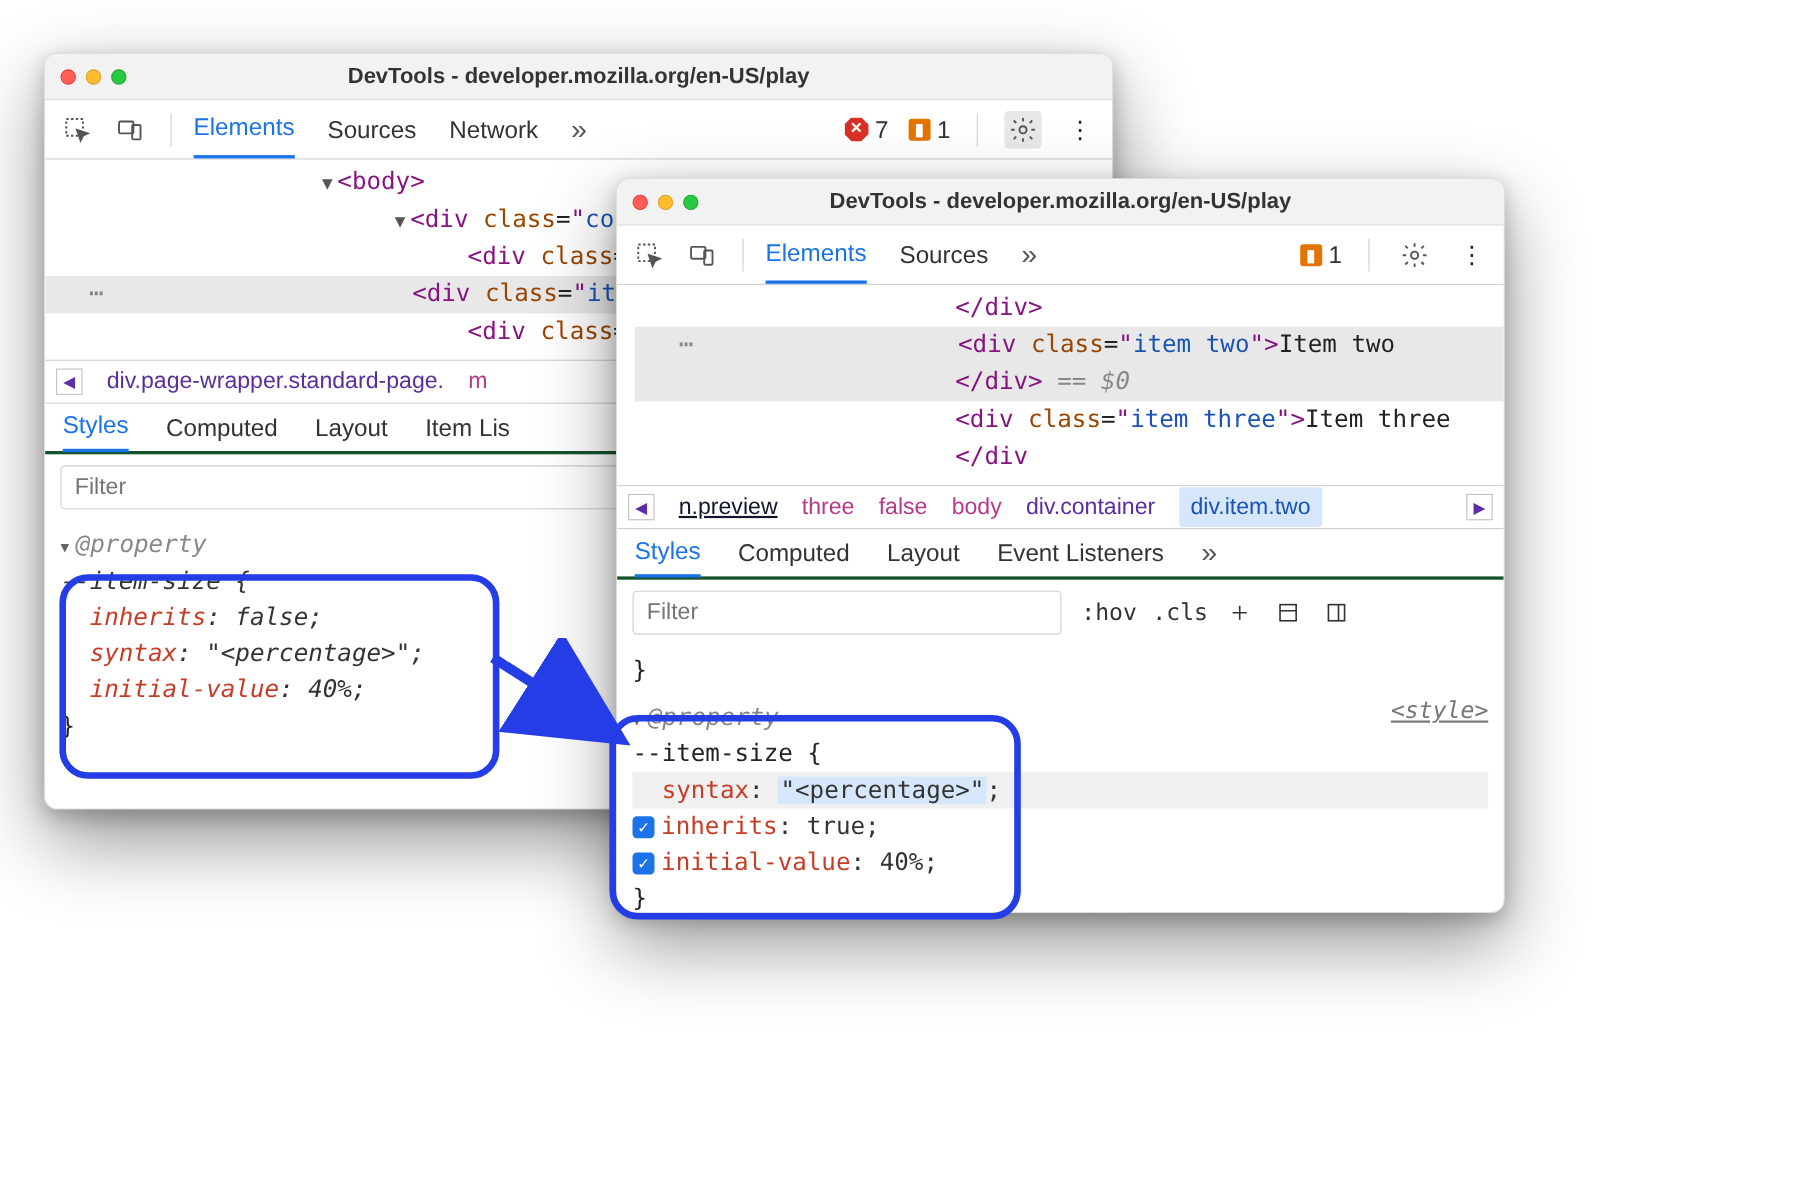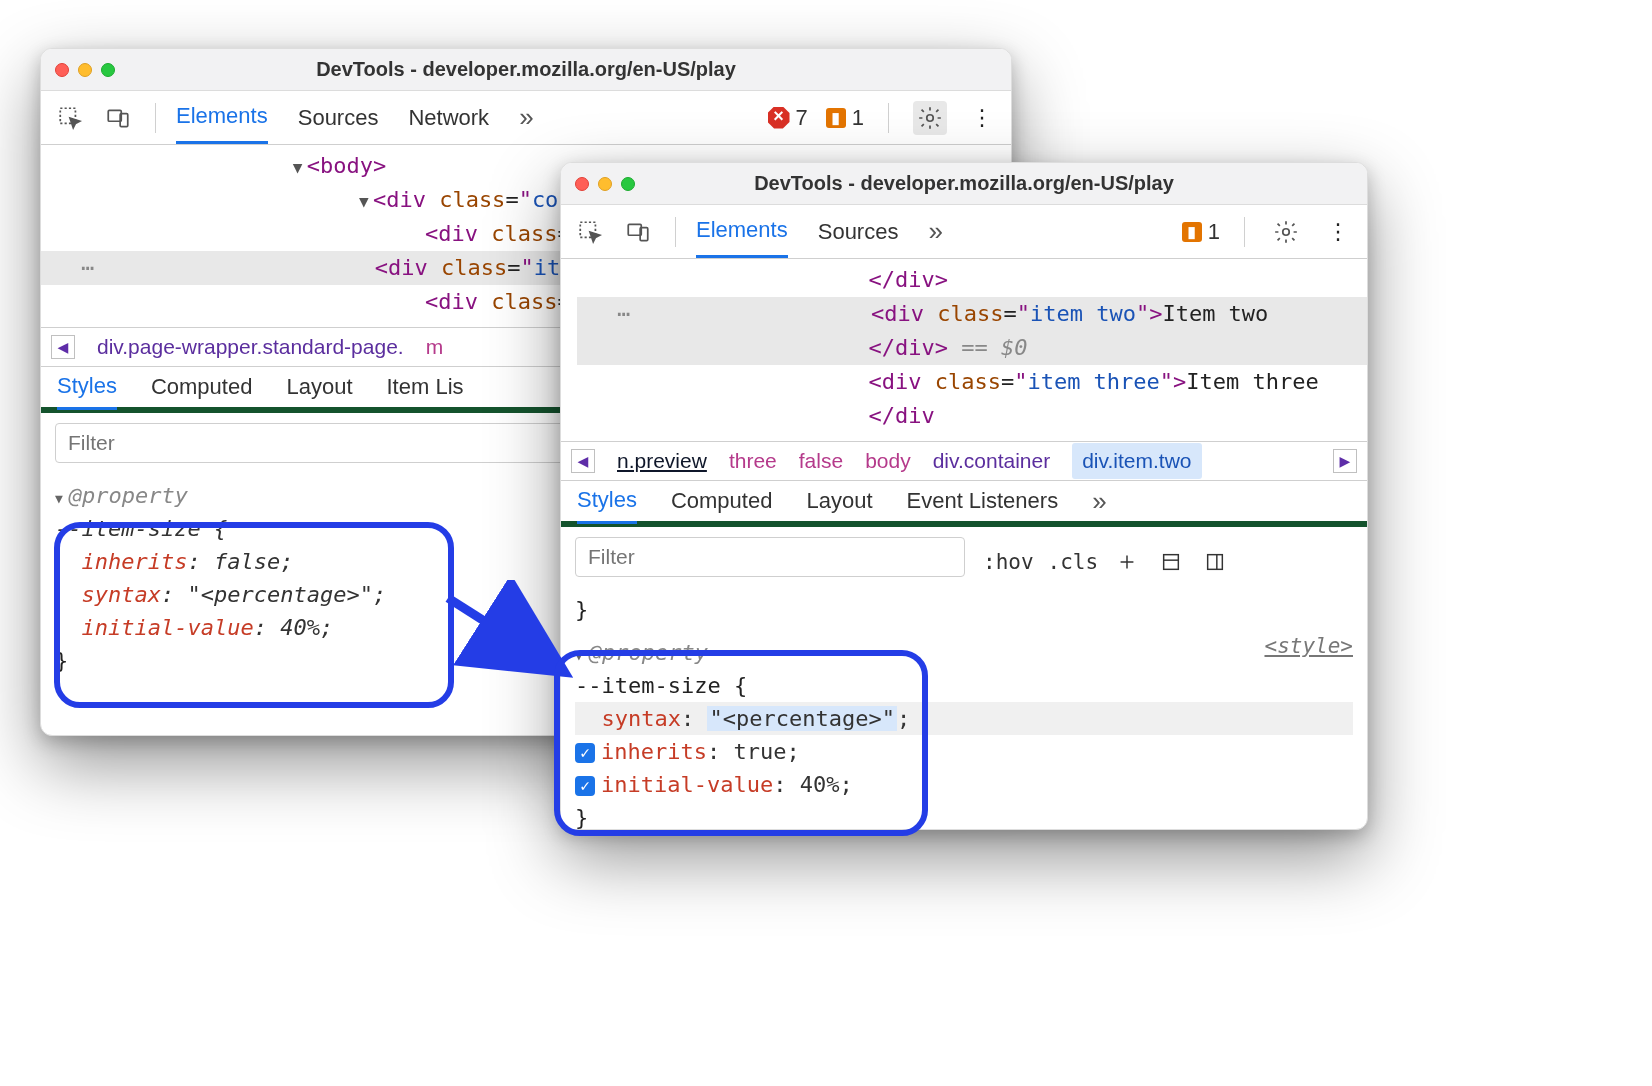--- a/index.html
+++ b/index.html
@@ -81,25 +81,25 @@
   .crumb-bar {
     display:flex; align-items:center; height:40px; gap:22px;
     padding:0 10px; border-top:1px solid #cfcfcf; border-bottom:1px solid #cfcfcf;
     font-size:21px; color:#5e2da8;
     overflow:hidden;
   }
   .crumb-arrow { width:24px; height:24px; border:1px solid #c0c0c0; display:inline-flex; align-items:center; justify-content:center; cursor:pointer; font-size:14px; }
   .crumb.active { background:#d7e7fb; color:#1a53b6; padding:6px 10px; border-radius:3px; }
   .crumb.key { color:#b53a8b; }
 
-  .subtabs { display:flex; gap:34px; align-items:center; padding:0 16px; height:46px; border-bottom:6px solid #14532d; font-size:22px; }
+  .subtabs { display:flex; gap:34px; align-items:center; padding:0 16px; height:46px; border-bottom:3px solid #14532d; font-size:22px; }
   .subtab { cursor:pointer; padding:8px 0; color:#333; }
   .subtab.active { color:#1a73e8; border-bottom:3px solid #1a73e8; }
 
-  .filter-row { display:flex; align-items:flex-end; gap:18px; padding:10px 14px; font-size:21px; }
+  .filter-row { display:flex; align-items:center; gap:18px; padding:10px 14px; font-size:21px; }
   .filter-input {
     flex:1 1 auto; min-width:120px; height:40px; border:1px solid #cfcfcf;
     border-radius:4px; padding:0 12px; font-size:21px; background:#fff;
   }
   .filter-tools { display:flex; gap:14px; align-items:center; color:#333; }
   .tool-btn { cursor:pointer; display:inline-flex; align-items:center; justify-content:center; width:30px; height:30px; }
   .tool-btn svg { width:22px; height:22px; stroke:#333; fill:none; stroke-width:1.6; }
 
   .styles-body {
     font-family: Menlo, Consolas, monospace;

